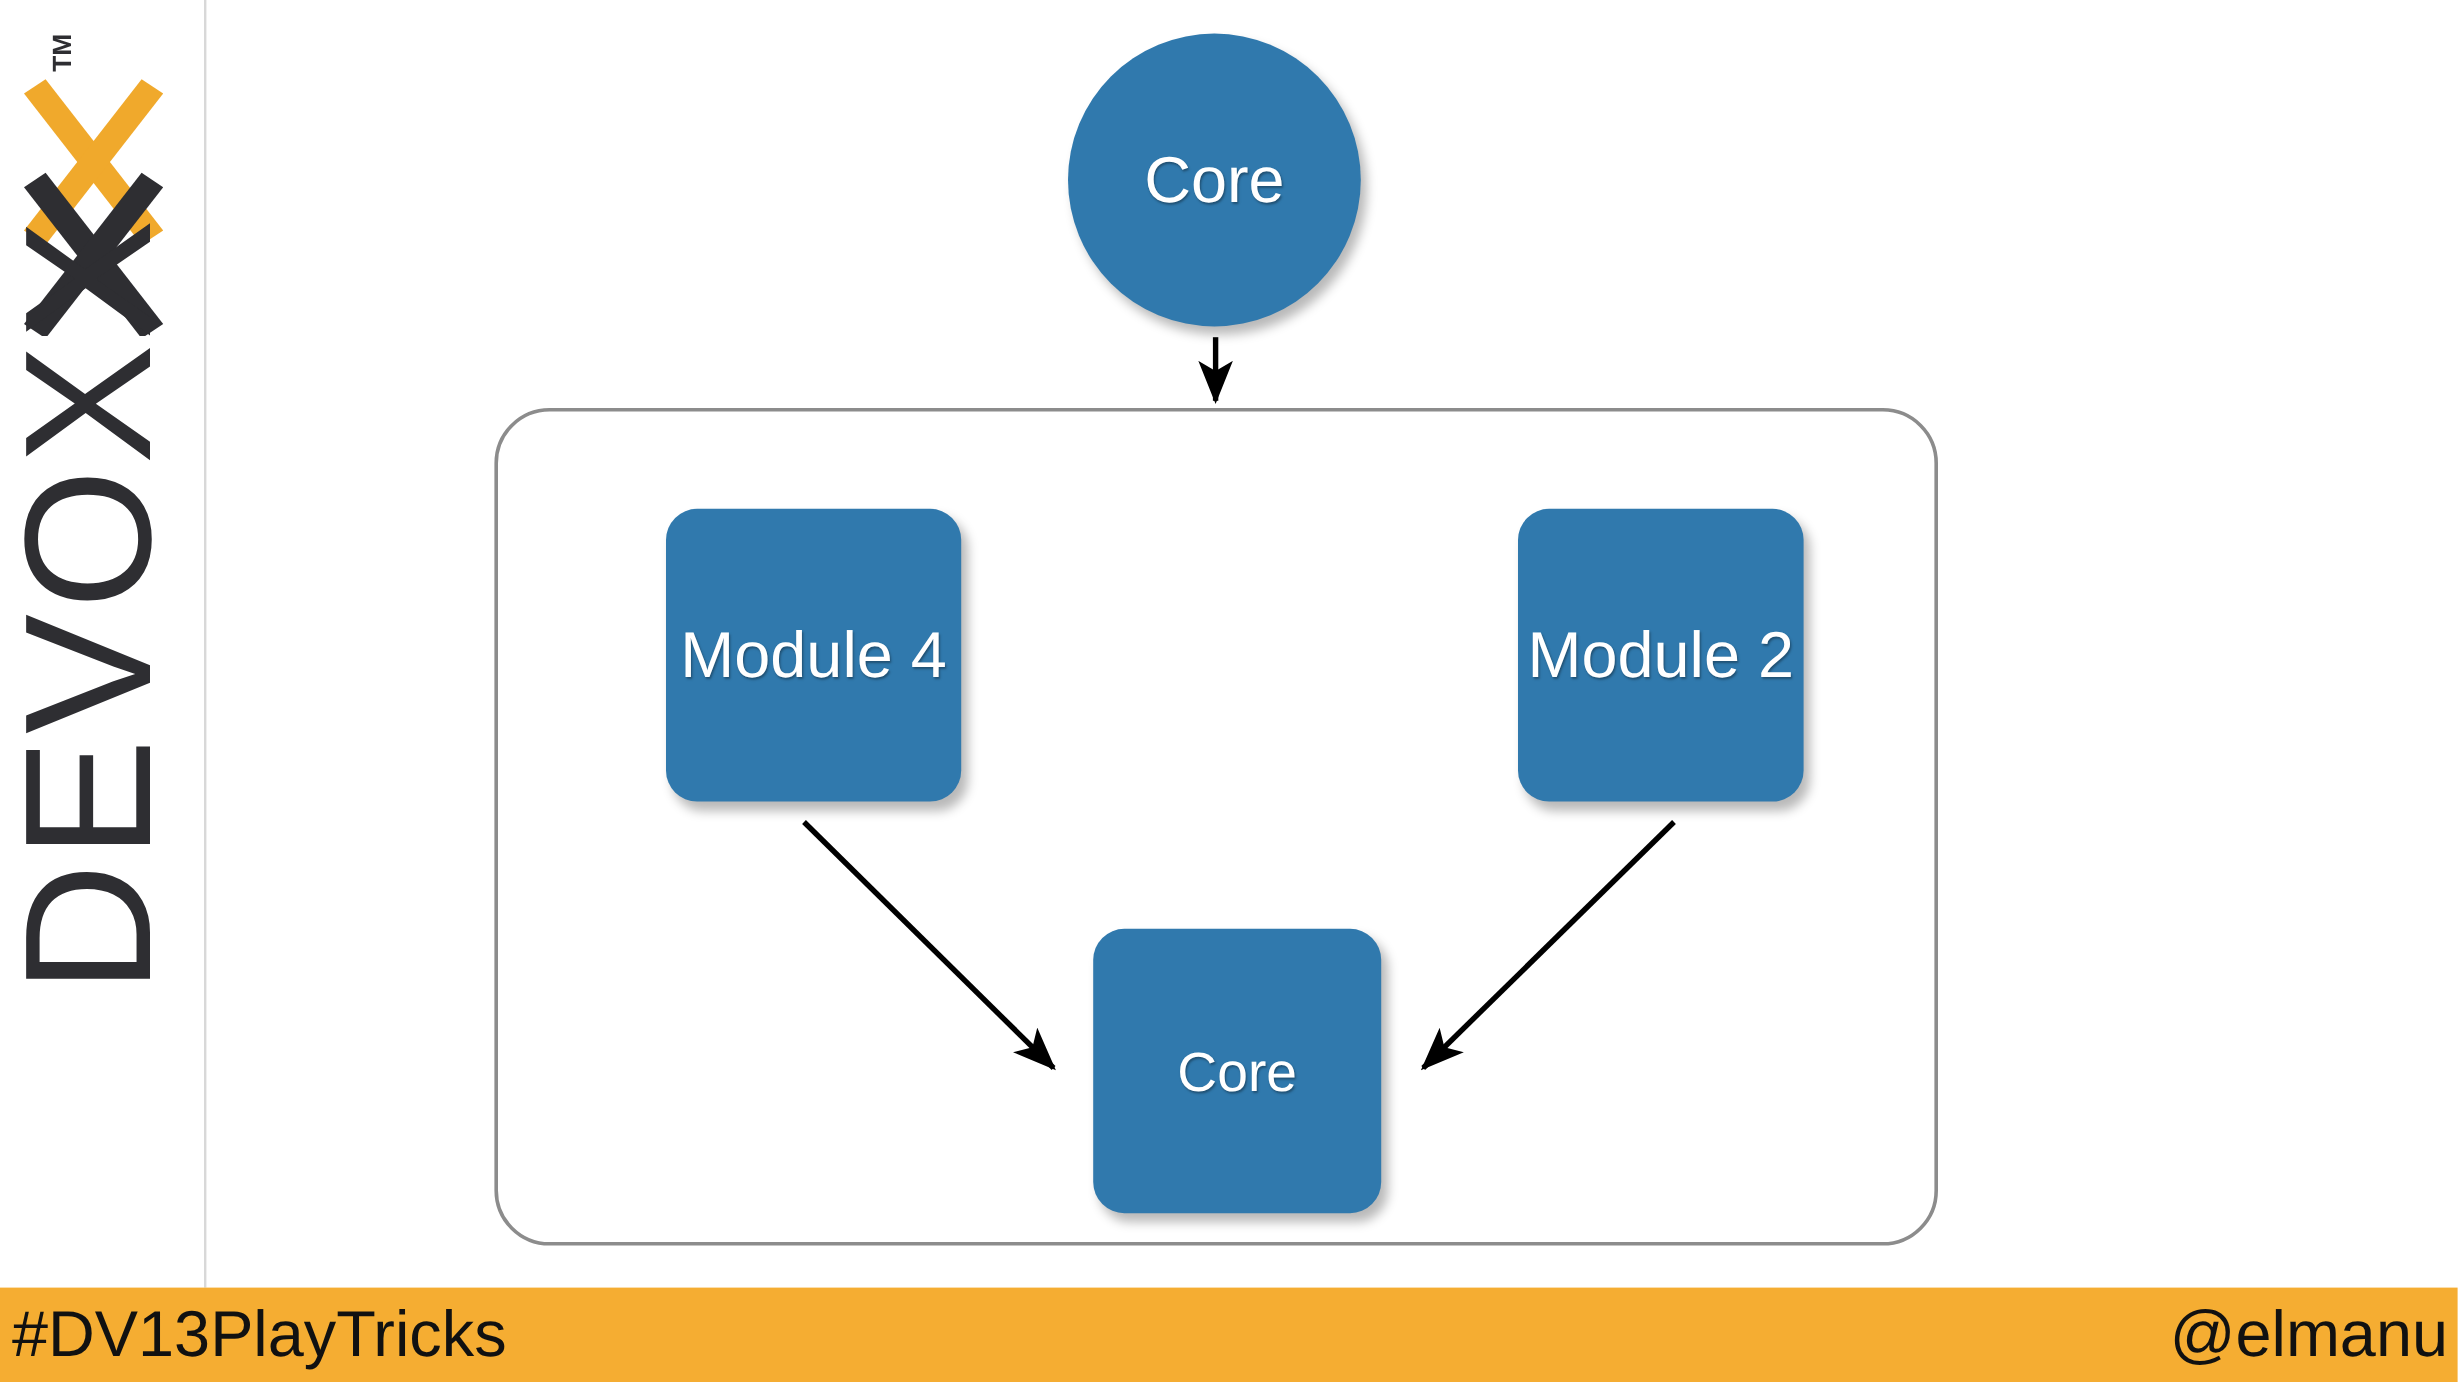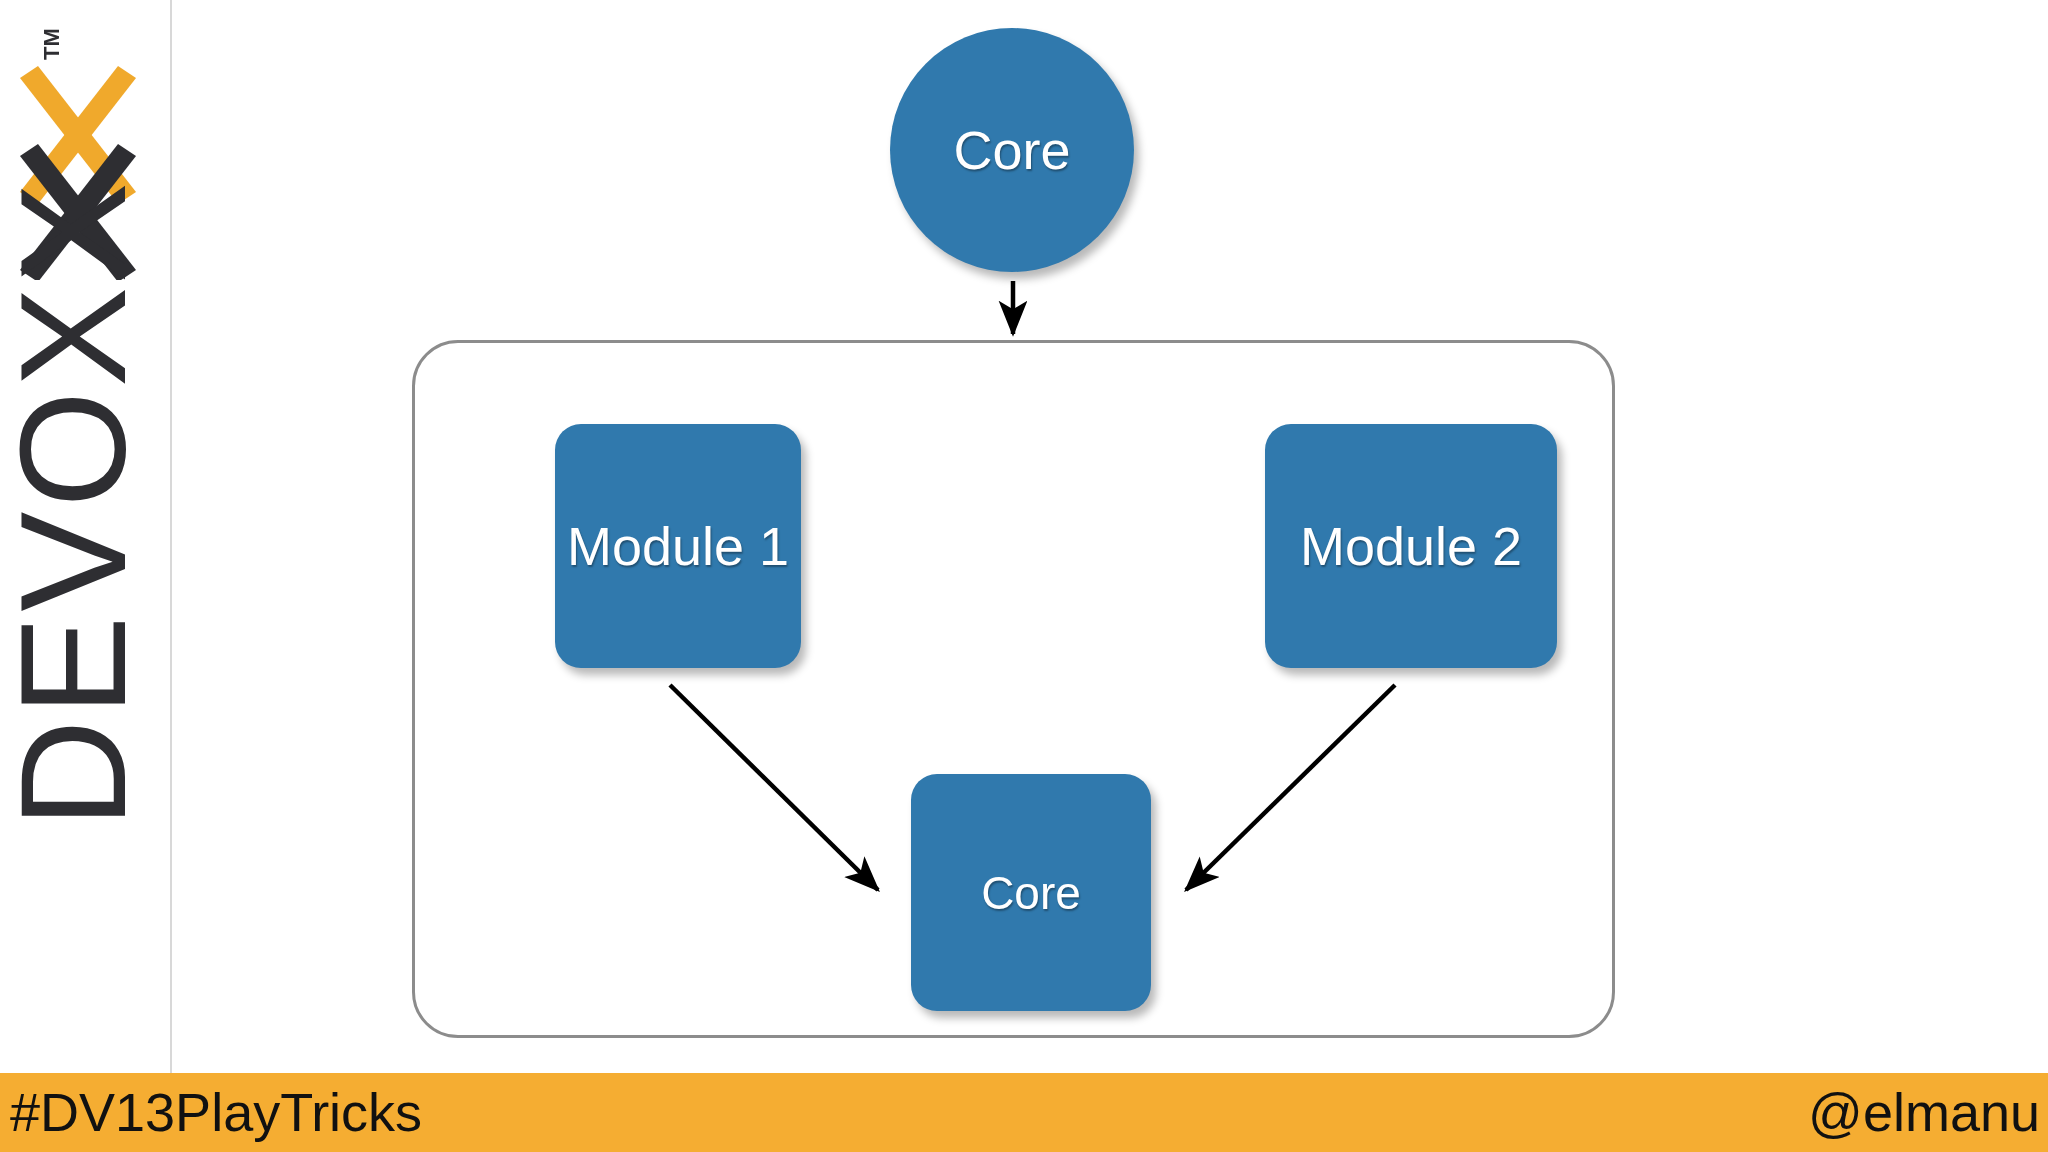--- a/index.html
+++ b/index.html
@@ -105,21 +105,21 @@
     left: 555px;
     top: 424px;
     width: 246px;
     height: 244px;
     border-radius: 26px;
     font-size: 54px;
   }
   #node-module-2 {
     left: 1265px;
     top: 424px;
-    width: 292px;
+    width: 238px;
     height: 244px;
     border-radius: 26px;
     font-size: 54px;
   }
   #node-core {
     left: 911px;
     top: 774px;
     width: 240px;
     height: 237px;
     border-radius: 26px;
@@ -215,21 +215,21 @@
     <line x1="670" y1="685" x2="878" y2="890" stroke="#000000" stroke-width="4.5" marker-end="url(#ah)"></line>
 
     <line x1="1395" y1="685" x2="1186" y2="890" stroke="#000000" stroke-width="4.5" marker-end="url(#ah)"></line>
   </svg>
 
   <div class="node" id="node-root">
     <span>Core</span>
   </div>
 
   <div class="node" id="node-module-1">
-    <span>Module 1</span>
+    <span>Module 4</span>
   </div>
 
   <div class="node" id="node-module-2">
     <span>Module 2</span>
   </div>
 
   <div class="node" id="node-core">
     <span>Core</span>
   </div>
 

